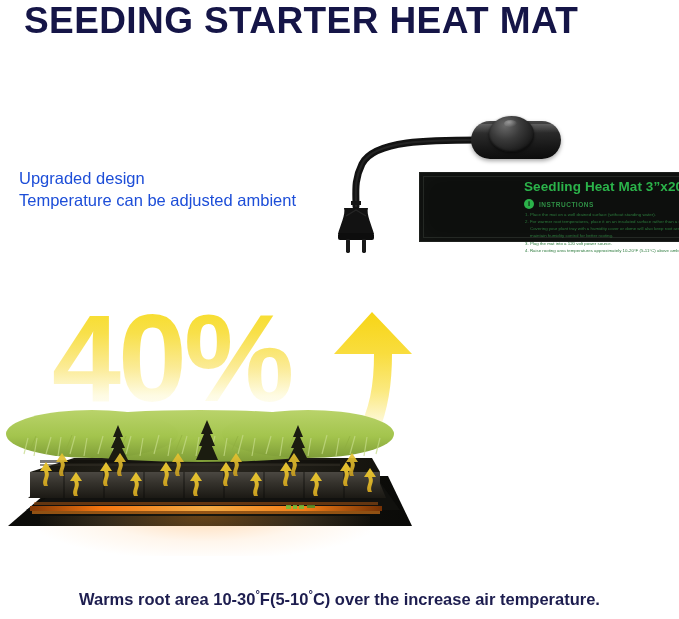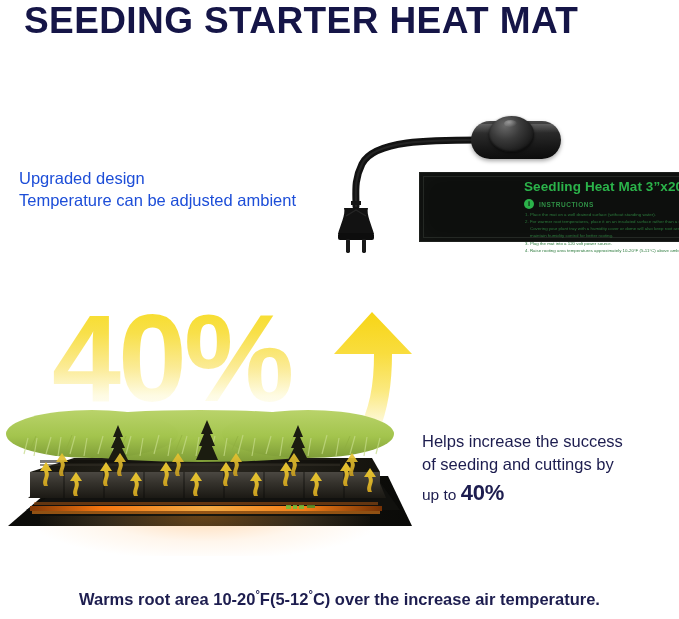--- a/index.html
+++ b/index.html
@@ -331,25 +331,18 @@
         <path d="M118 78 c -3 -6 3 -9 0 -14 l -4 0 6 -9 6 9 -4 0 c 3 5 -3 8 0 14 z"></path>
         <path d="M176 78 c -3 -6 3 -9 0 -14 l -4 0 6 -9 6 9 -4 0 c 3 5 -3 8 0 14 z"></path>
         <path d="M234 78 c -3 -6 3 -9 0 -14 l -4 0 6 -9 6 9 -4 0 c 3 5 -3 8 0 14 z"></path>
         <path d="M292 78 c -3 -6 3 -9 0 -14 l -4 0 6 -9 6 9 -4 0 c 3 5 -3 8 0 14 z"></path>
         <path d="M350 78 c -3 -6 3 -9 0 -14 l -4 0 6 -9 6 9 -4 0 c 3 5 -3 8 0 14 z"></path>
       </g>
     </svg>
     <div class="glow-under"></div>
   </div>
 
-  <div class="right-text">
-    <div>Helps increase the success</div>
-    <div>of seeding and cuttings by</div>
-    <div>
-      <span class="upto">up to </span><span class="big">40%</span>
-    </div>
-  </div>
 
   <div class="caption">
-    <span>Warms root area 10-20</span><span class="deg">°</span><span>F(5-12</span><span class="deg">°</span><span>C) over the increase air temperature.</span>
+    <span>Warms root area 10-30</span><span class="deg">°</span><span>F(5-10</span><span class="deg">°</span><span>C) over the increase air temperature.</span>
   </div>
 
 </div>
 
 </body></html>

